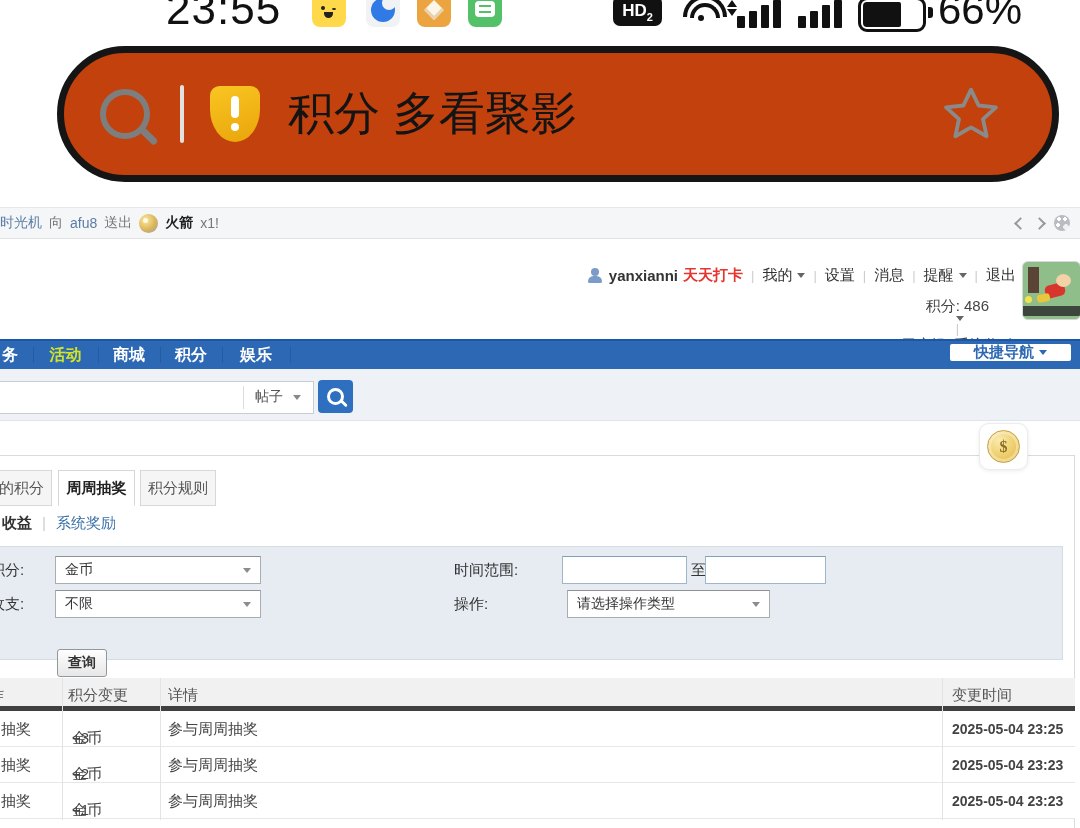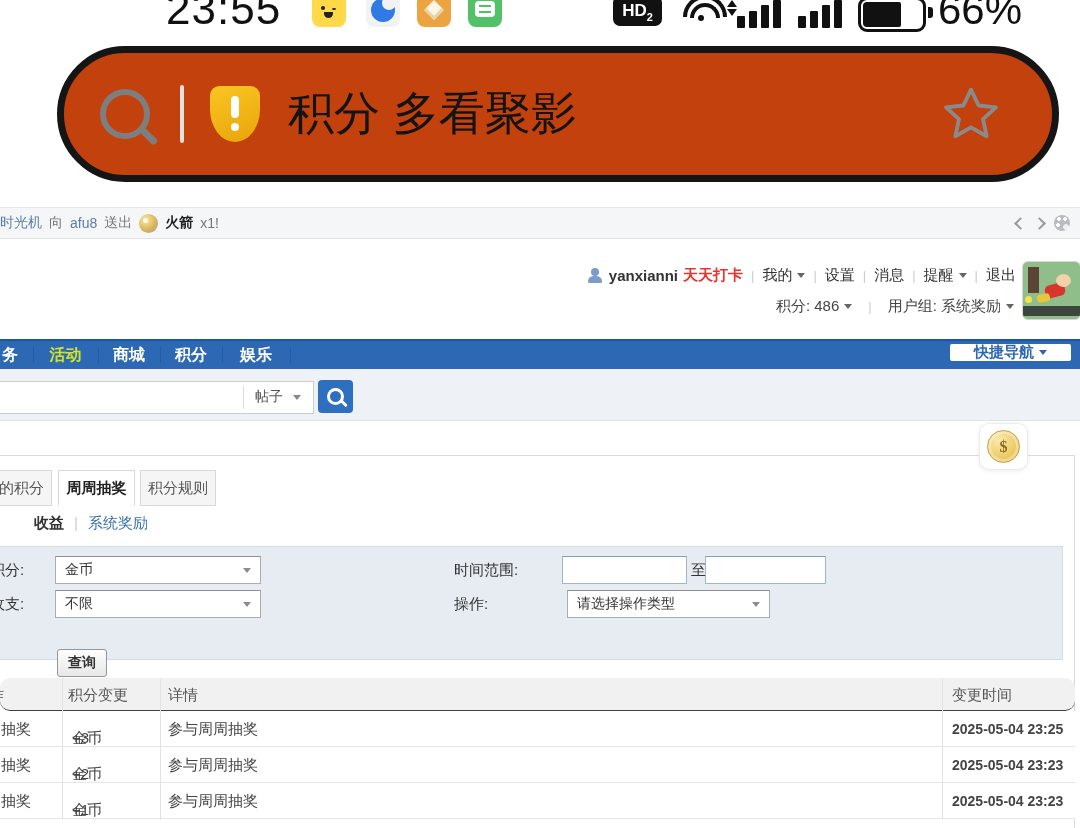--- a/index.html
+++ b/index.html
@@ -69,21 +69,21 @@
   .chev.l{transform:rotate(45deg);}
   .chev.r{transform:rotate(-135deg);}
   .palette{width:16px;height:16px;border-radius:50%;background:#b9bdc3;
     background-image:radial-gradient(circle 2px at 5px 4px,#fff 90%,transparent),
                      radial-gradient(circle 2px at 11px 4px,#fff 90%,transparent),
                      radial-gradient(circle 2px at 4px 10px,#fff 90%,transparent),
                      radial-gradient(circle 3px at 12px 12px,#eef0f2 90%,transparent);}
 
   
   .uline1{top:266px;right:64px;display:flex;align-items:center;font-size:15px;color:#333;white-space:nowrap;}
-  .uline2{top:297px;right:66px;display:flex;align-items:center;font-size:15px;color:#444;white-space:nowrap;}
+  .uline2{top:297px;right:66px;display:flex;align-items:center;font-size:15px;color:#444;white-space:nowrap;flex-direction:column;}
   .person{width:16px;height:15px;position:relative;margin-right:6px;}
   .person::before{content:"";position:absolute;left:4px;top:0;width:8px;height:8px;border-radius:50%;background:#7b9cc8;}
   .person::after{content:"";position:absolute;left:1px;top:8px;width:14px;height:7px;border-radius:7px 7px 2px 2px;background:#7b9cc8;}
   .uname{font-weight:bold;color:#333;}
   .ubadge{color:#e6352f;font-weight:bold;margin-left:5px;}
   .usep{color:#ccc;margin:0 8px;font-size:13px;}
   .usep.w{margin:0 16px;}
   .caret{display:inline-block;width:0;height:0;border-left:4px solid transparent;border-right:4px solid transparent;
          border-top:5px solid #666;margin-left:5px;vertical-align:middle;}
   .avatar{left:1022px;top:261px;width:57px;height:57px;border-radius:6px;background:#8fbe8a;overflow:hidden;border:1px solid #d8d8d8;}
@@ -123,38 +123,38 @@
         background:radial-gradient(circle at 35% 30%,#fbeab0,#eccb64 60%,#dcb34a);
         box-shadow:inset 0 0 0 3px rgba(255,255,255,.35);display:flex;align-items:center;justify-content:center;
         font-family:"Liberation Serif",serif;}
 
   
   .tab{position:absolute;top:470px;height:36px;border:1px solid #d8d8d8;background:#f5f5f5;color:#555;font-size:15px;
        display:flex;align-items:center;justify-content:center;box-sizing:border-box;}
   .tab1{left:-45px;width:97px;justify-content:flex-end;padding-right:7px;}
   .tab2{left:58px;width:77px;background:#fff;border-bottom-color:#fff;font-weight:bold;color:#222;}
   .tab3{left:140px;width:76px;}
-  .subnav{left:2px;top:514px;display:flex;align-items:flex-start;font-size:15px;margin-left:32px;}
+  .subnav{left:2px;top:514px;display:flex;align-items:flex-start;font-size:15px;}
   .subnav .lead{font-weight:bold;color:#333;}
   .subnav .sep{color:#ccc;margin:0 10px;}
   .subnav .lnk{color:#3a6fa8;}
 
   
   .panel{left:0;top:546px;width:1063px;height:114px;background:#e6ecf2;border:1px solid #d4dce4;border-left:none;box-sizing:border-box;}
   .flabel{position:absolute;font-size:15px;color:#333;white-space:nowrap;}
   .fsel{position:absolute;height:28px;background:#fff;border:1px solid #a9adb2;border-top-color:#8d9095;box-sizing:border-box;
         display:flex;align-items:center;padding:0 9px;font-size:14px;color:#333;}
   .fsel .arr{margin-left:auto;width:0;height:0;border-left:4px solid transparent;border-right:4px solid transparent;border-top:5px solid #8a8d90;}
   .finput{position:absolute;height:28px;background:#fff;border:1px solid #9fb6ca;border-top-color:#7fa0ba;box-sizing:border-box;}
   .fbtn{position:absolute;left:57px;top:624px;width:48px;height:26px;background:linear-gradient(#fefefe,#e7e7e7);
         border:1px solid #8f989f;border-radius:3px;font-size:14px;font-weight:bold;color:#333;
         display:flex;align-items:center;justify-content:center;margin-top:25px;}
 
   
-  .thead{left:0;top:678px;width:1075px;height:33px;background:#f1f1f1;border-bottom:1px solid #404040;box-sizing:border-box;border-radius:10px;}
+  .thead{left:0;top:678px;width:1075px;height:33px;background:#f1f1f1;border-bottom:5px solid #404040;box-sizing:border-box;}
   .thead span{position:absolute;top:8px;font-size:15px;color:#555;white-space:nowrap;}
   .trow{position:absolute;left:0;width:1075px;height:36px;border-bottom:1px solid #e7e7e7;box-sizing:border-box;background:#fff;}
   .trow span{position:absolute;top:9px;font-size:15px;color:#444;white-space:nowrap;}
   .trow .tm{font-size:14px;top:10px;font-weight:bold;}
   .delta{color:#e2683f;}
   .colline{position:absolute;width:1px;background:#e3e3e3;top:678px;height:142px;z-index:1;}
 </style>
 </head>
 <body>
 

